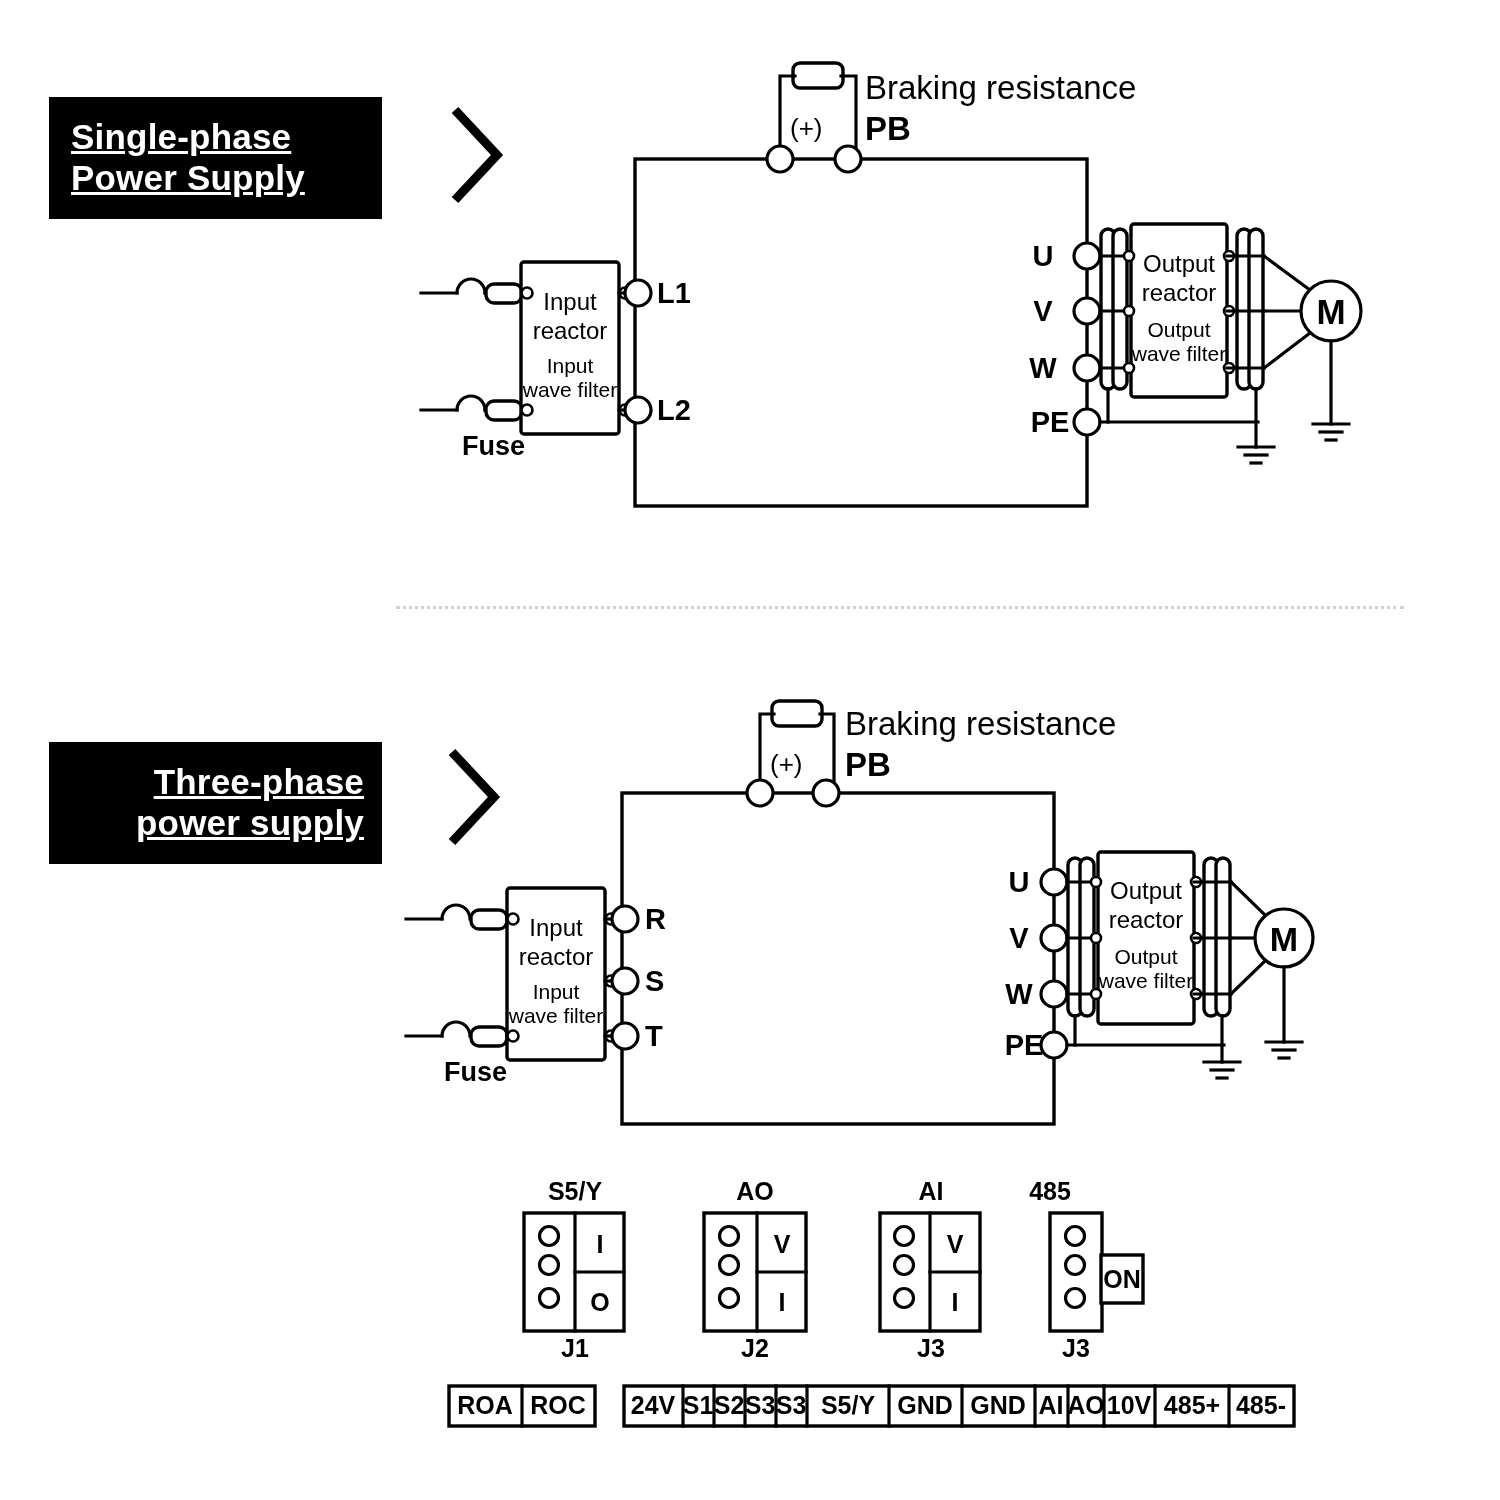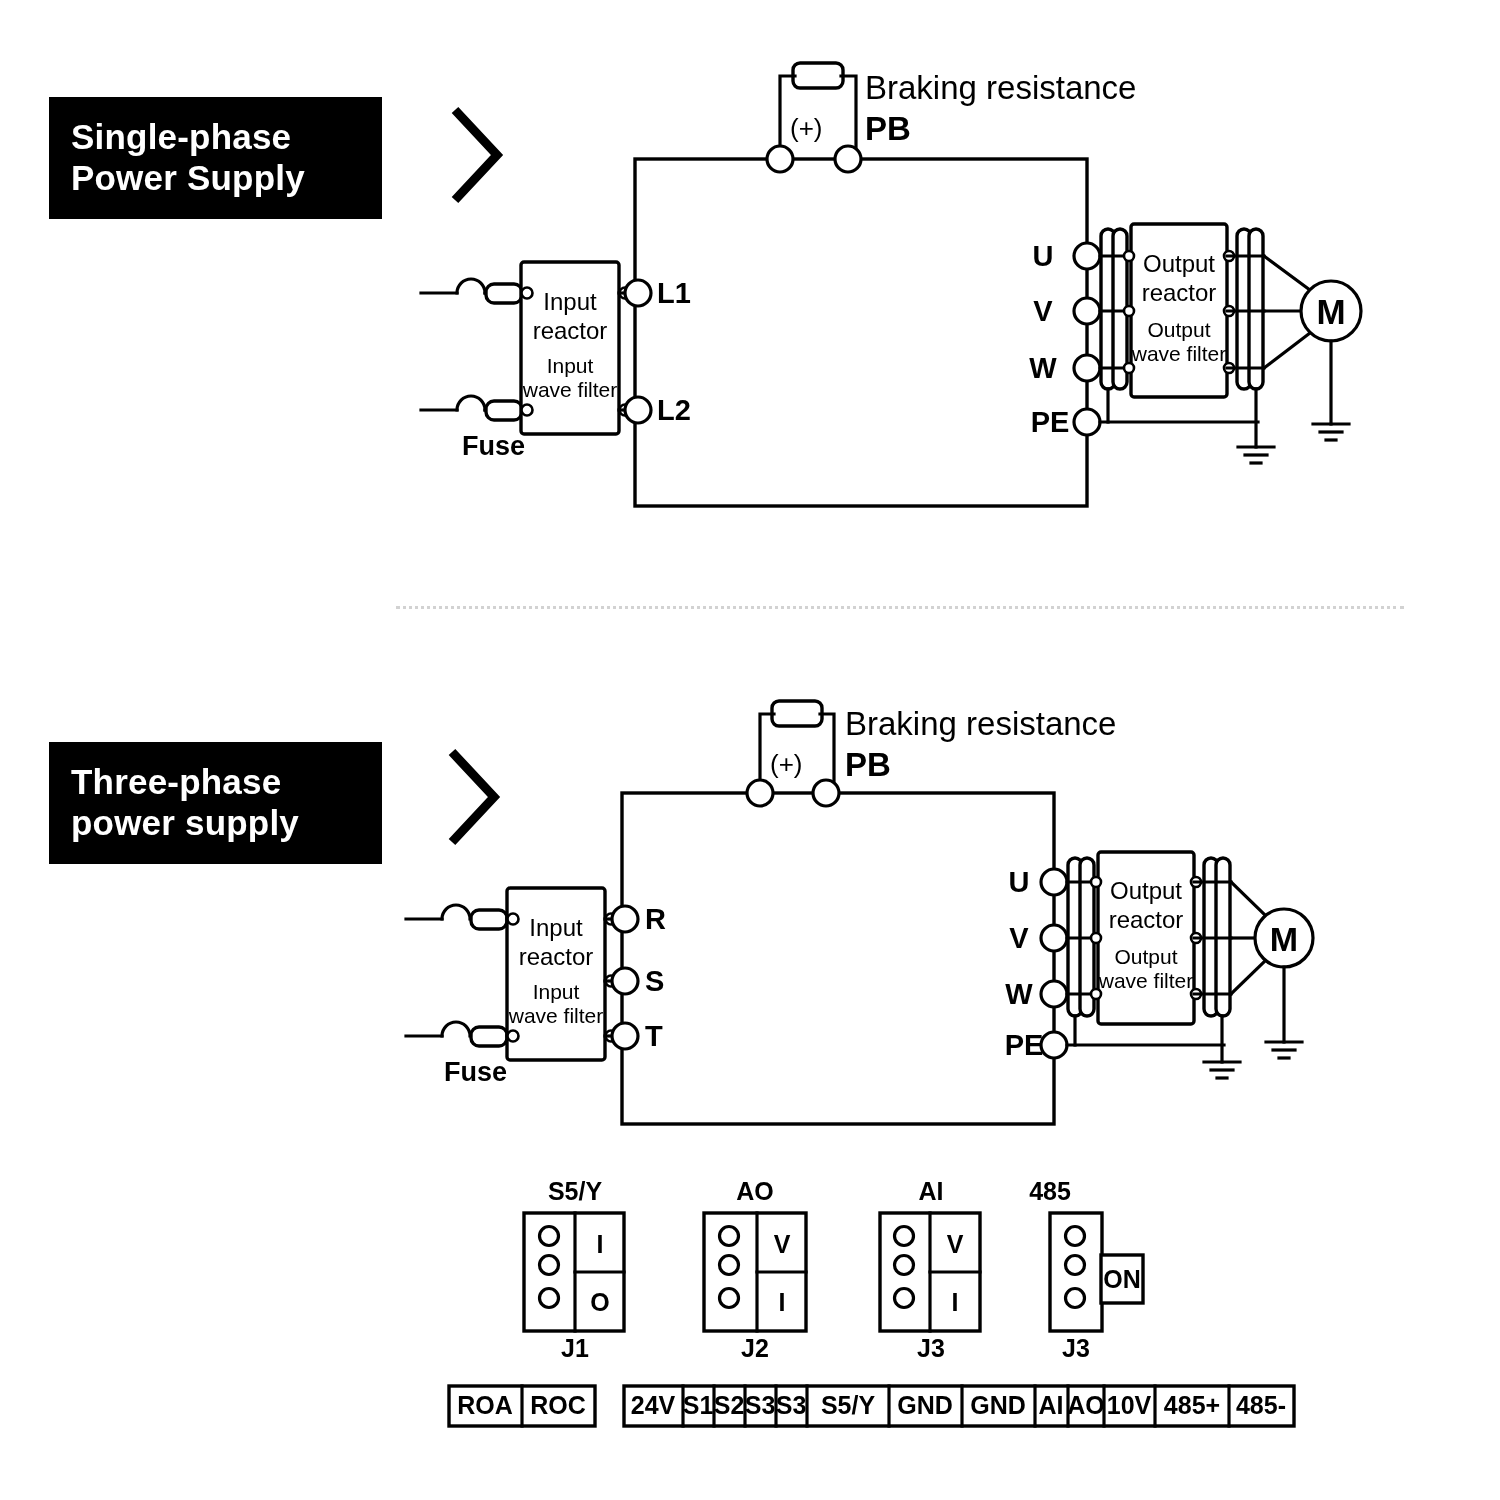--- a/index.html
+++ b/index.html
@@ -32,38 +32,39 @@
     color: #ffffff;
     font-weight: bold;
     font-family: "Liberation Sans", sans-serif;
     line-height: 1.18;
     letter-spacing: 0.2px;
     display: flex;
     flex-direction: column;
     justify-content: center;
     padding: 10px 18px 12px 22px;
     box-sizing: border-box;
+    text-decoration: underline;
   }
   .blk-label span { display: block; }
   .divider {
     position: absolute;
     border-top: 3px dotted #d2d2d2;
   }
 </style>
 </head>
 <body>
 
 <div id="root">
 
   <div class="blk-label" id="badge-single" style="left:49px; top:97px; width:333px; height:122px; font-size:35px;">
     <span>Single-phase</span>
     <span>Power Supply</span>
   </div>
 
-  <div class="blk-label" id="badge-three" style="left:49px; top:742px; width:333px; height:122px; font-size:35px;">
+  <div class="blk-label" id="badge-three" style="left:49px; top:742px; width:333px; height:122px; font-size:35px;text-align:right;">
     <span>Three-phase</span>
     <span>power supply</span>
   </div>
 
   <div class="divider" style="left:396px; top:606px; width:1008px;"></div>
 
   <svg class="diagram" viewBox="0 0 1500 1500" xmlns="http://www.w3.org/2000/svg">
     <defs>
       <style>
         .w  { stroke:#000; stroke-width:3.2; fill:none; stroke-linecap:square; }

